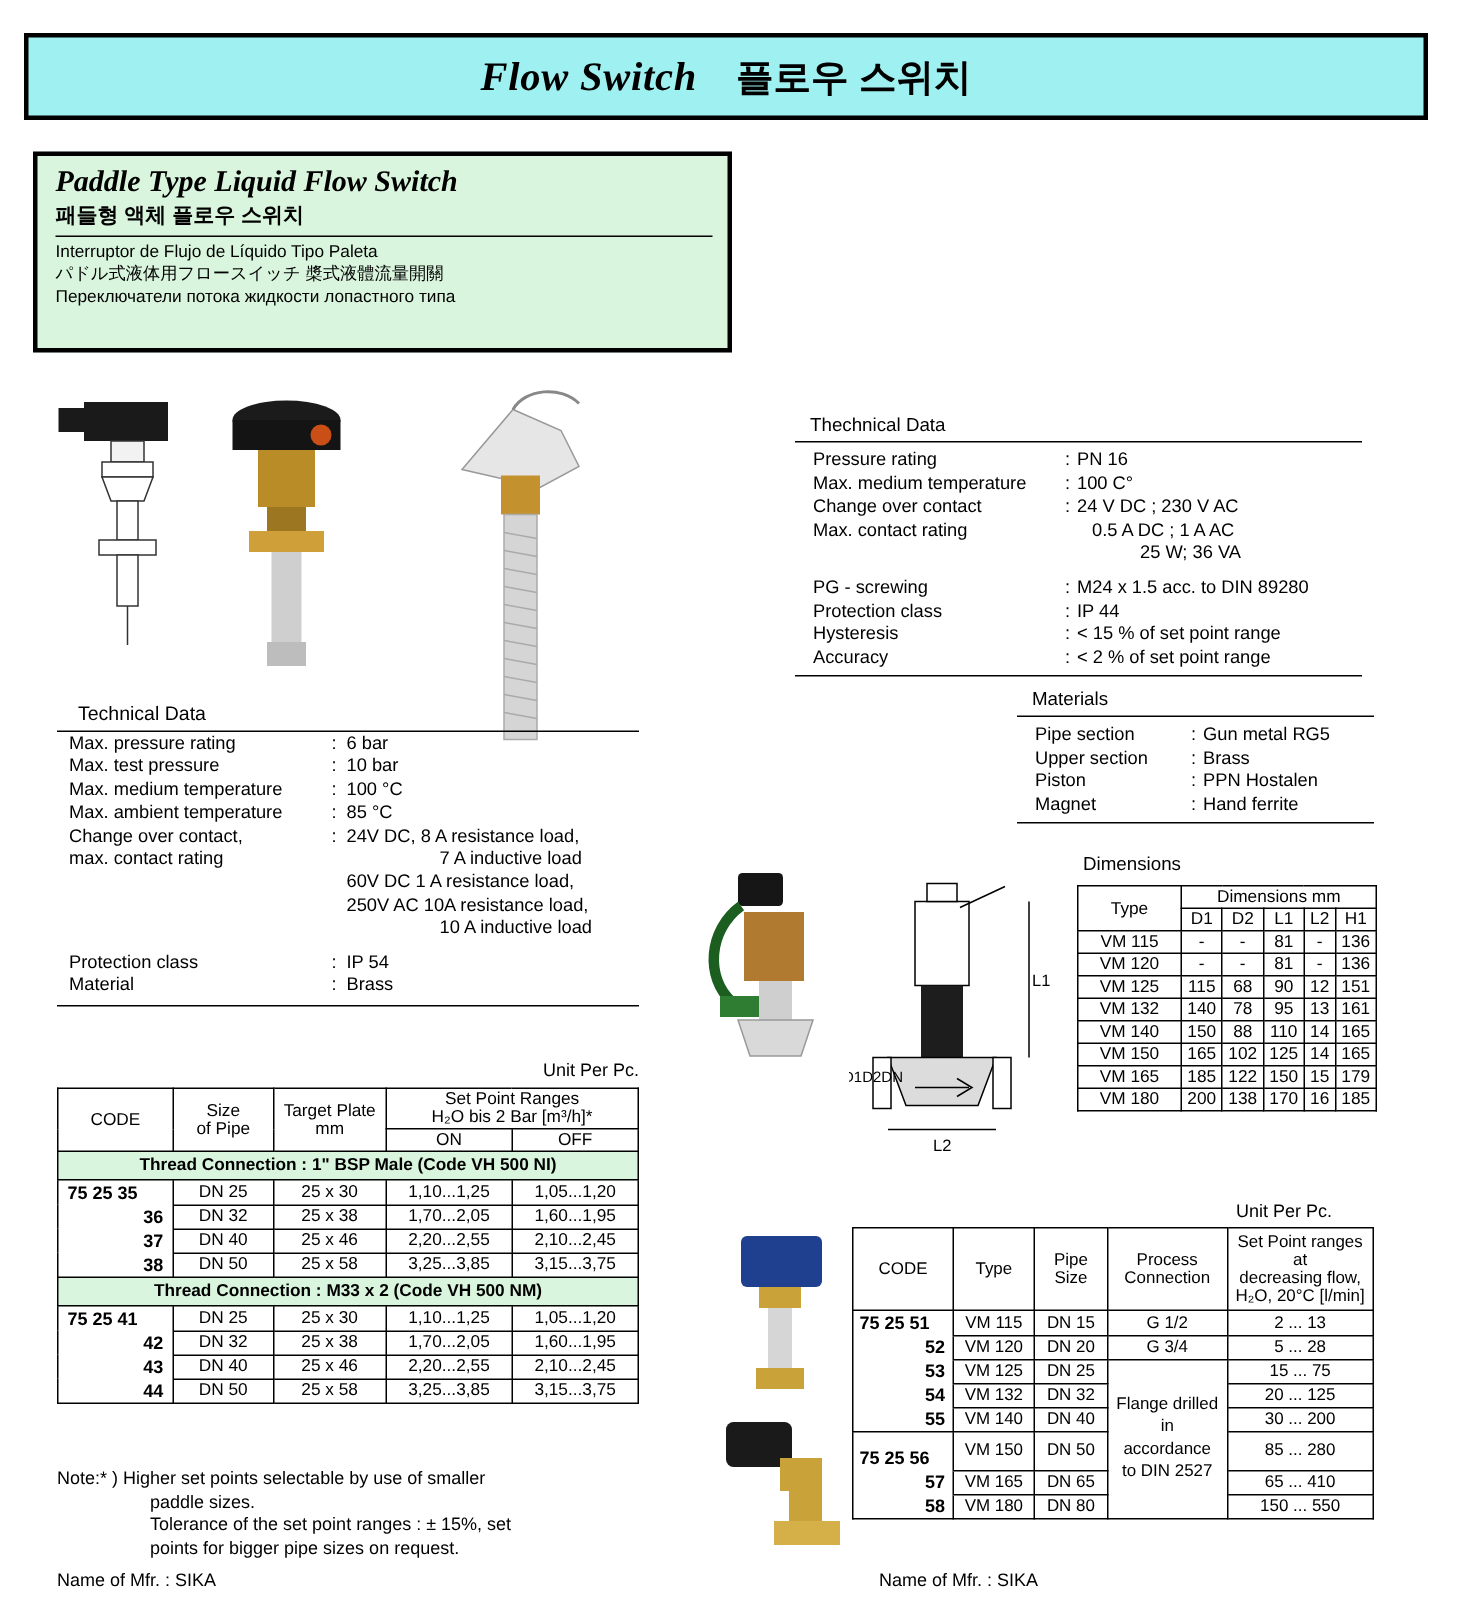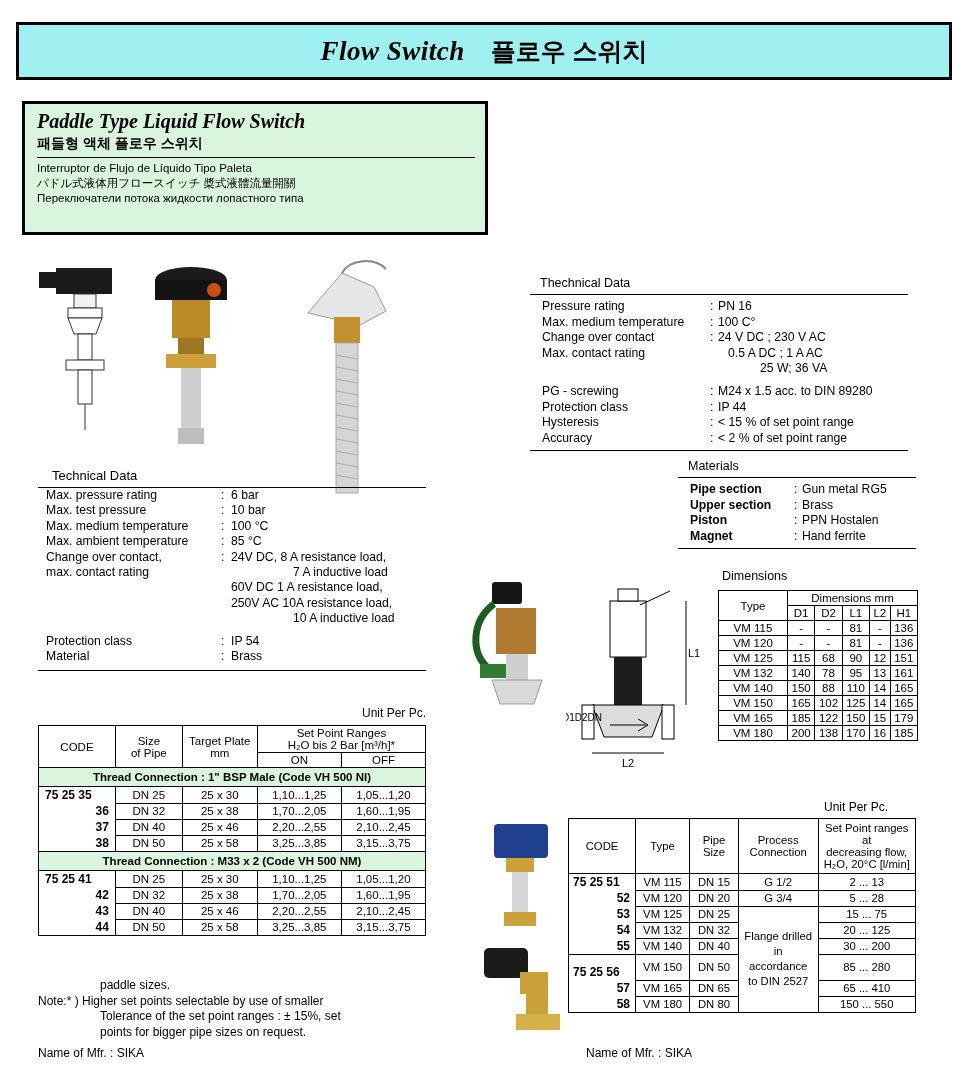--- a/index.html
+++ b/index.html
@@ -58,21 +58,21 @@
   #tech-right{position:absolute;left:530px;top:294px;width:378px;border-top:1px solid #000;border-bottom:1px solid #000;padding:4px 0;}
   #tech-right table{border-collapse:collapse;font-size:12.2px;}
   #tech-right td{padding:0 0 1px 0;line-height:14.6px;vertical-align:top;}
   .rc1{width:168px;padding-left:12px !important;}
   .rc2{width:8px;}
 
   #mat-title{position:absolute;left:688px;top:459px;font-size:12.5px;}
   #materials{position:absolute;left:678px;top:477px;width:238px;border-top:1px solid #000;border-bottom:1px solid #000;padding:4px 0;}
   #materials table{border-collapse:collapse;font-size:12.2px;}
   #materials td{padding:0 0 1px 0;line-height:14.6px;}
-  .mc1{width:104px;padding-left:12px !important;font-weight:bold;}
+  .mc1{width:104px;padding-left:12px !important;}
   .mc2{width:8px;}
 
   
   #dims-title{position:absolute;left:722px;top:569px;font-size:12.5px;}
   #tbl-dims{position:absolute;left:718px;top:590px;width:200px;border-collapse:collapse;font-size:11.5px;}
   #tbl-dims td,#tbl-dims th{border:1px solid #000;text-align:center;padding:1px 3px;font-weight:normal;}
   #tbl-dims .typecol{width:62px;}
 
   
   #tbl-right{position:absolute;left:568px;top:818px;width:348px;border-collapse:collapse;font-size:11.3px;}
@@ -294,22 +294,22 @@
       <td class="code nb-t">44</td>
       <td>DN 50</td>
       <td>25 x 58</td>
       <td>3,25...3,85</td>
       <td>3,15...3,75</td>
     </tr>
   </tbody>
     </table>
 
   <div id="note-left">
+    <div>Note:* )   Higher set points selectable by use of smaller</div>
     <div style="padding-left:62px;">paddle sizes.</div>
-    <div>Note:* )   Higher set points selectable by use of smaller</div>
     <div style="padding-left:62px;">Tolerance of the set point ranges : ± 15%, set</div>
     <div style="padding-left:62px;">points for bigger pipe sizes on request.</div>
   </div>
   <div id="mfr-left">Name of Mfr. : SIKA</div>
 
   <div id="tech-right-title">Thechnical Data</div>
   <div id="tech-right">
     <table>
       <tbody>
           <tr>

